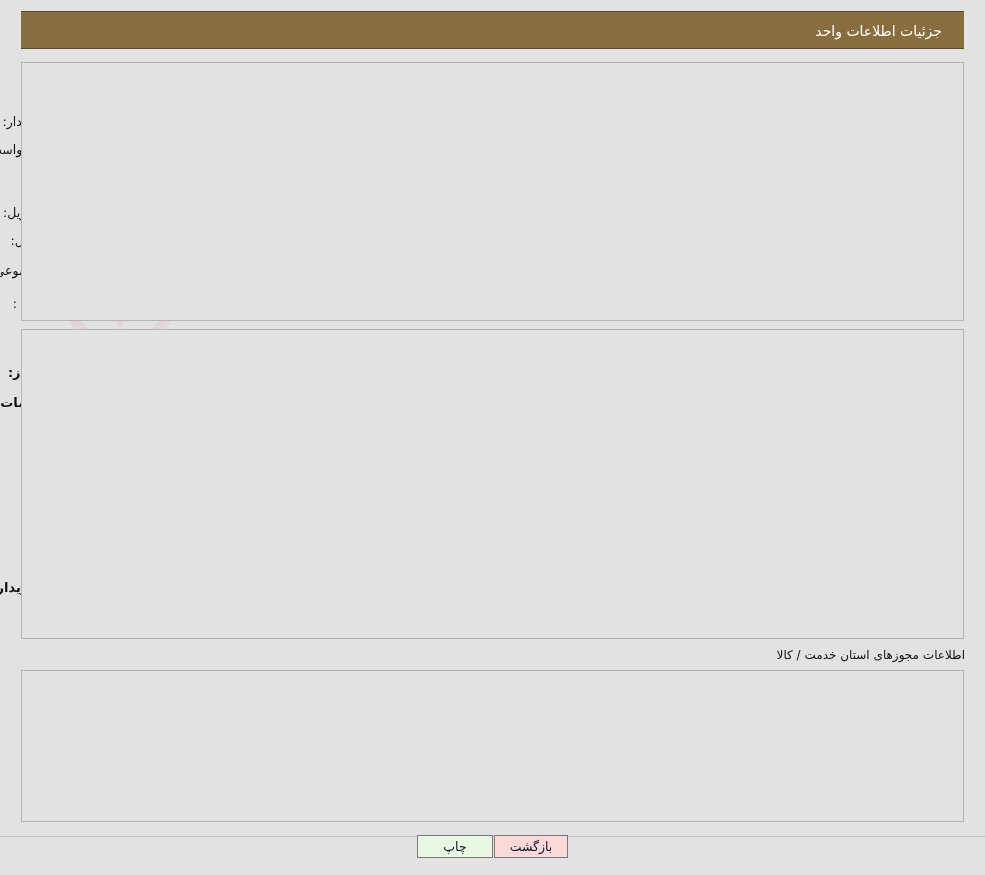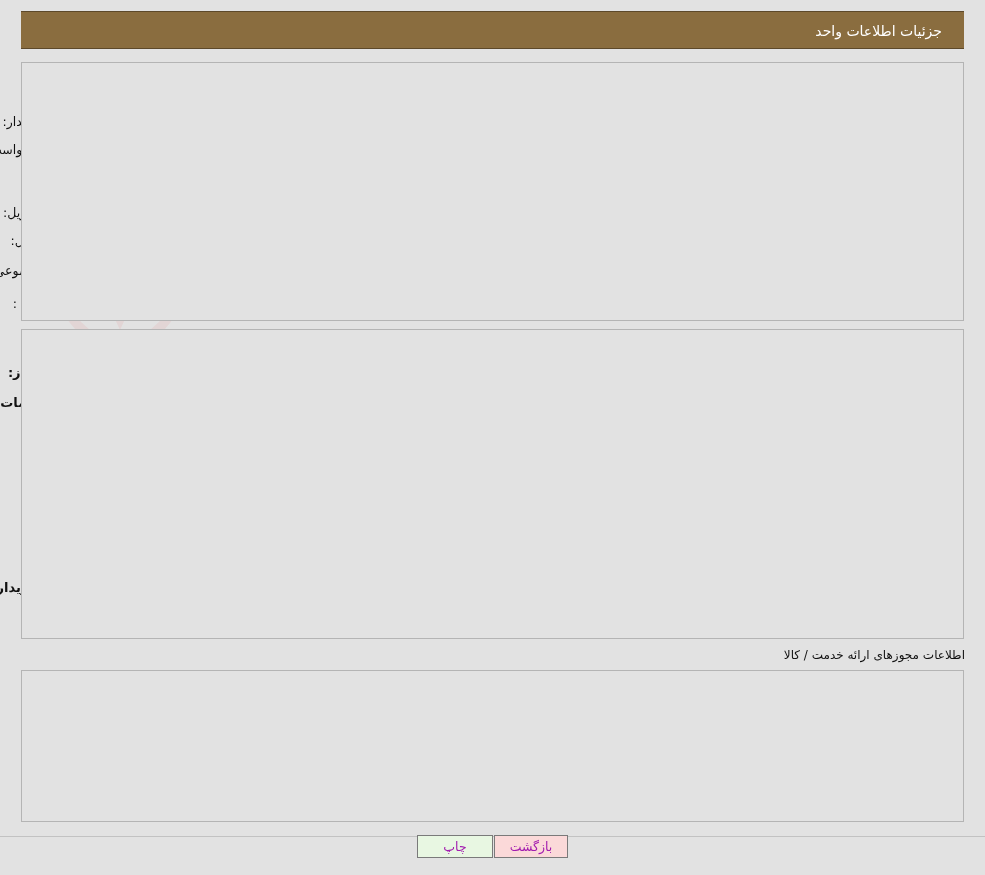--- a/index.html
+++ b/index.html
@@ -262,21 +262,21 @@
 
   
   .btn {
     position: absolute;
     box-sizing: border-box;
     border: 1px solid #7a7a7a;
     height: 23px;
     line-height: 21px;
     text-align: center;
     font-size: 12.5px;
-    color: #a21caf;
+    color: #0f172a;
     cursor: pointer;
     white-space: nowrap;
   }
   .btn.print  { background: #e8f7e2; }
   .btn.back   { background: #fbd9d9; }
 
   hr.sep {
     position: absolute;
     left: 0; width: 985px;
     border: none;
@@ -379,21 +379,21 @@
     </tr>
   </tbody>
 </table>
 
 <div class="lbl b" style="right:884px; top:580px; font-size:13px;">توضیحات خریدار:</div>
 <div class="ta" style="right:140px; top:549px; width:703px; height:71px;">
   <span></span>
   <span class="grip"></span>
 </div>
 
-<div class="subcap" style="right:20px; top:648px;">اطلاعات مجوزهای ارائه خدمت / کالا</div>
+<div class="subcap" style="right:20px; top:648px;">اطلاعات مجوزهای استان خدمت / کالا</div>
 <div class="panel" id="panel-perm"></div>
 
 <table class="grid" style="right:37px; top:726px; width:911px;">
   <thead>
     <tr>
       <th style="width:236px;">الزامی بودن ارائه مجوز</th>
       <th style="width:490px;">اعلام وضعیت مجوز توسط تامین کننده</th>
       <th style="width:185px;">جزئیات</th>
     </tr>
   </thead>

